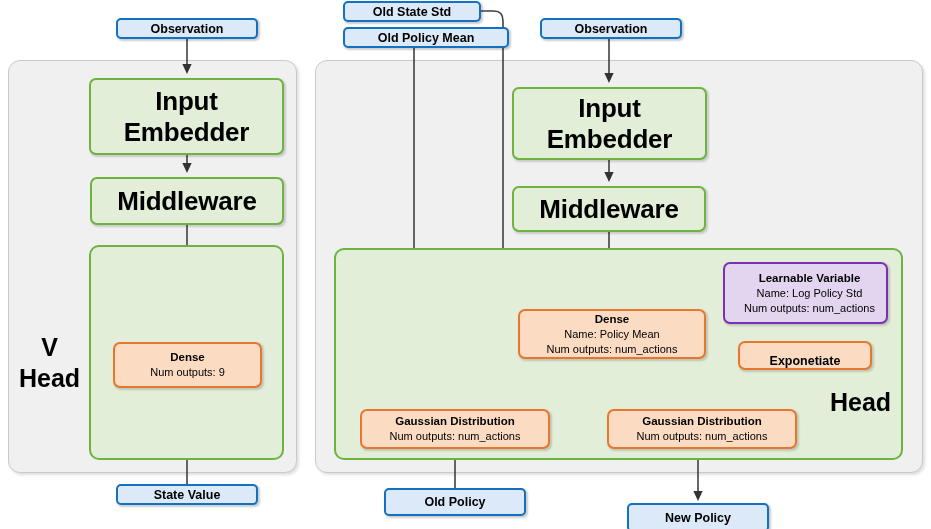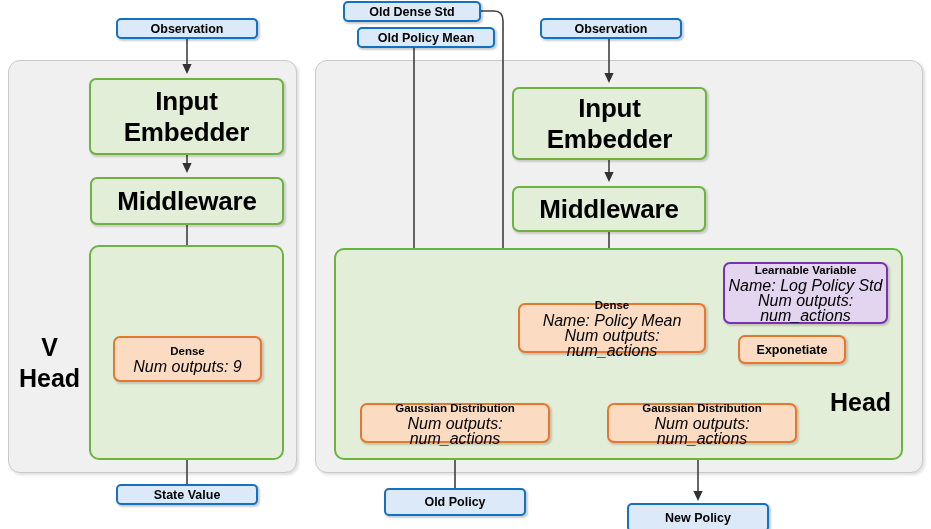--- a/index.html
+++ b/index.html
@@ -80,37 +80,37 @@
     font-size: 26px;
     font-weight: bold;
     letter-spacing: -0.2px;
   }
   .orange-box {
     background: #fbdcc3;
     border: 2.5px solid #e8762c;
     border-radius: 7px;
     box-shadow: 1.5px 1.5px 2px rgba(0,0,0,0.16);
     color: #000;
+    margin-top: 6px;
   }
   .purple-box {
     background: #e3d5ef;
     border: 2.5px solid #7b2fb5;
     border-radius: 7px;
     box-shadow: 1.5px 1.5px 2px rgba(0,0,0,0.16);
     color: #000;
   }
   .title-line {
     font-size: 11.5px;
     font-weight: bold;
     line-height: 15px;
   }
   .sub-line {
-    font-size: 16px;
+    font-size: 11px;
     line-height: 15px;
-    font-style: italic;
   }
   .orange-box .single {
     font-size: 12.5px;
     font-weight: bold;
   }
   .head-label {
     position: absolute;
     z-index: 2;
     font-size: 25px;
     font-weight: bold;
@@ -187,24 +187,24 @@
   <div class="head-label" style="left:12px; top:332px; width:75px;">
     <div>V</div>
     <div>Head</div>
   </div>
 
   <div class="node blue-box" style="left:116px; top:484px; width:142px; height:21px;">
     <span>State Value</span>
   </div>
 
   <div class="node blue-box" style="left:343px; top:1px; width:138px; height:21px;">
-    <span>Old Dense Std</span>
-  </div>
-
-  <div class="node blue-box" style="left:357px; top:27px; width:138px; height:21px;">
+    <span>Old State Std</span>
+  </div>
+
+  <div class="node blue-box" style="left:343px; top:27px; width:166px; height:21px;">
     <span>Old Policy Mean</span>
   </div>
 
   <div class="node blue-box" style="left:540px; top:18px; width:142px; height:21px;">
     <span>Observation</span>
   </div>
 
   <div class="node green-box" style="left:512px; top:87px; width:195px; height:73px;">
     <span class="big">Input Embedder</span>
   </div>
@@ -212,27 +212,27 @@
   <div class="node green-box" style="left:512px; top:186px; width:194px; height:46px;">
     <span class="big">Middleware</span>
   </div>
 
   <div class="node orange-box" style="left:518px; top:303px; width:188px; height:50px;">
     <span class="title-line">Dense</span>
     <span class="sub-line">Name: Policy Mean</span>
     <span class="sub-line">Num outputs: num_actions</span>
   </div>
 
-  <div class="node purple-box" style="left:723px; top:262px; width:165px; height:62px;">
+  <div class="node purple-box" style="left:723px; top:262px; width:165px; height:62px;padding-left:8px;">
     <span class="title-line">Learnable Variable</span>
     <span class="sub-line">Name: Log Policy Std</span>
     <span class="sub-line">Num outputs: num_actions</span>
   </div>
 
-  <div class="node orange-box" style="left:738px; top:335px; width:108px; height:29px;">
+  <div class="node orange-box" style="left:738px; top:335px; width:134px; height:29px;justify-content:flex-end;">
     <span class="single">Exponetiate</span>
   </div>
 
   <div class="node orange-box" style="left:360px; top:403px; width:190px; height:40px;">
     <span class="title-line">Gaussian Distribution</span>
     <span class="sub-line">Num outputs: num_actions</span>
   </div>
 
   <div class="node orange-box" style="left:607px; top:403px; width:190px; height:40px;">
     <span class="title-line">Gaussian Distribution</span>

